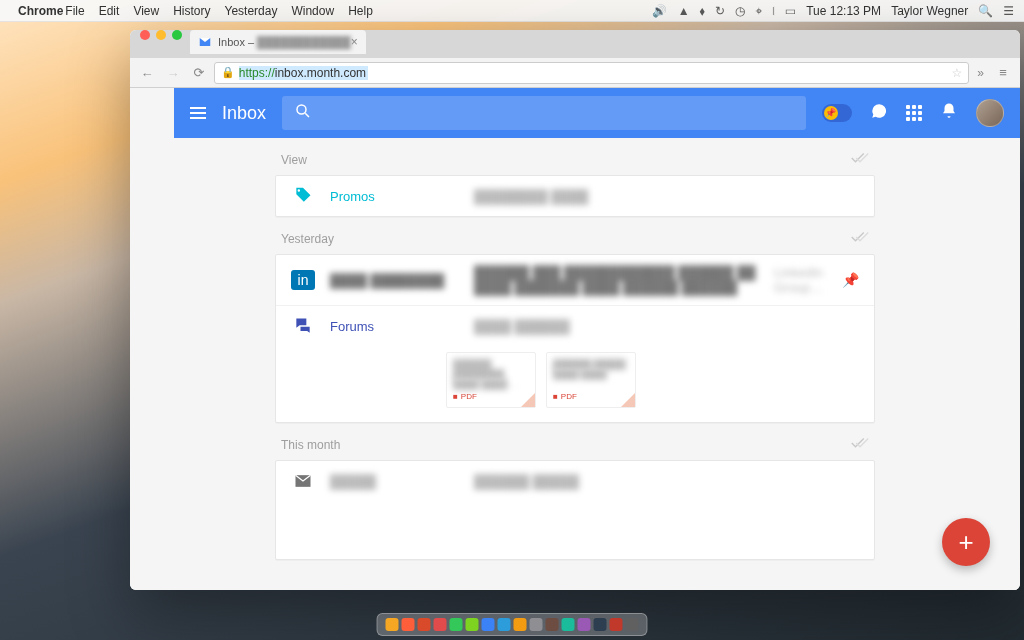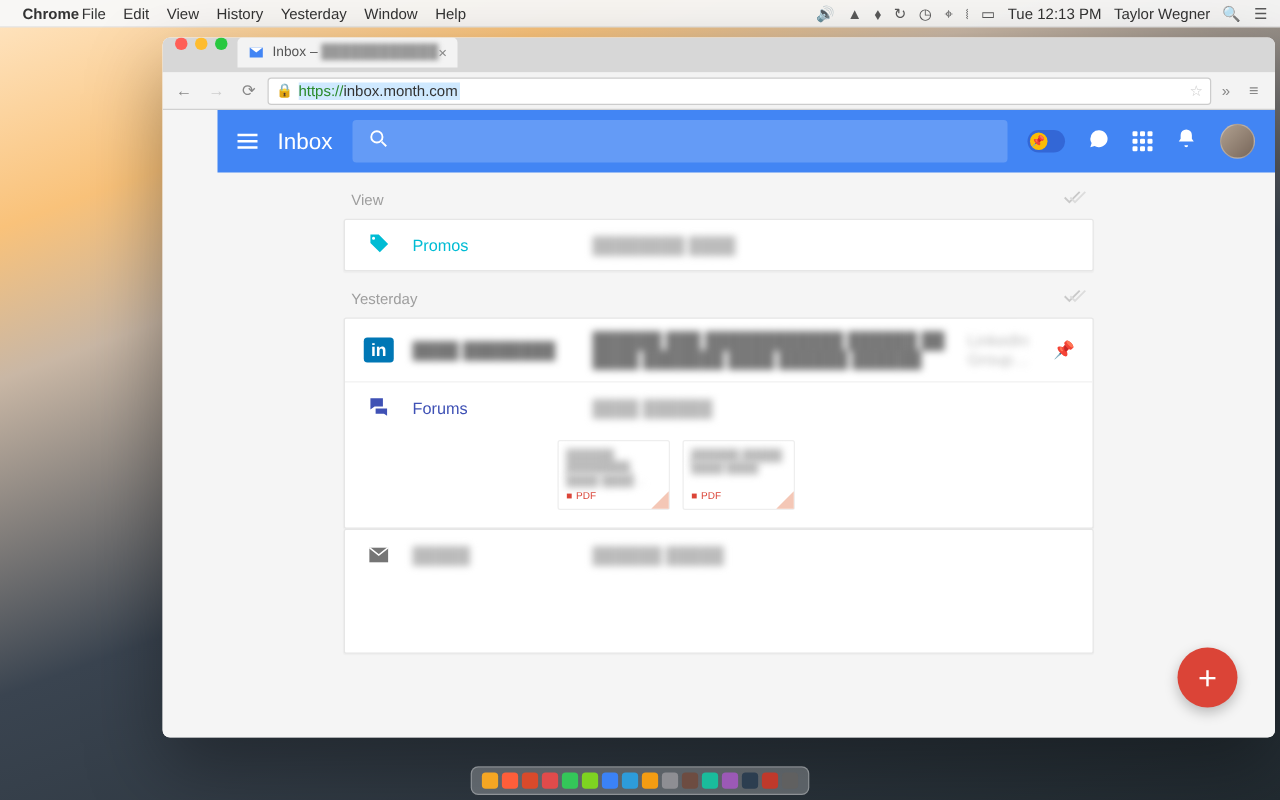--- a/index.html
+++ b/index.html
@@ -132,21 +132,21 @@
   .row-sender{width:130px;font-weight:500}
   .row-title{flex:1;display:flex;align-items:center;gap:6px;color:#555}
   .promos{color:var(--teal)}
   .forums{color:var(--indigo)}
   .blur{filter:blur(3px);color:#bbb}
   .blur-dark{filter:blur(3px);color:#777}
   .pin{color:#4285f4;margin-left:auto;font-size:14px}
   .ghost-row{
     padding:10px 14px;display:flex;align-items:center;gap:14px;font-size:13px;color:var(--grey-text)
   }
-  .linkedin-badge{width:24px;height:20px;background:#0077b5;color:#fff;font-weight:700;font-size:14px;border-radius:3px;display:flex;align-items:center;justify-content:center}
+  .linkedin-badge{width:24px;height:20px;background:#0077b5;color:#fff;font-weight:400;font-size:14px;border-radius:3px;display:flex;align-items:center;justify-content:center}
 
   .attach-row{display:flex;gap:10px;padding:6px 14px 14px 170px}
   .attach-card{
     width:90px;height:56px;border:1px solid #eee;border-radius:2px;
     padding:6px;font-size:9px;color:#999;position:relative;display:flex;flex-direction:column;justify-content:flex-start
   }
   .attach-card .corner{
     position:absolute;right:0;bottom:0;width:0;height:0;
     border-left:14px solid transparent;border-bottom:14px solid #f4c7b6
   }
@@ -341,20 +341,29 @@
             </div>
             <div class="attach-card">
               <span class="blur">██████ █████</span>
               <span class="blur">████ ████</span>
               <span class="pdf">■ <span>PDF</span></span>
               <span class="corner"></span>
             </div>
           </div>
         </div>
 
+        <div class="section-header">
+          <span>This month</span>
+          <span class="sweep">
+            <svg class="sweep-svg" viewBox="0 0 24 16">
+                <path d="M1 8l5 5L17 2" stroke="#9e9e9e" stroke-width="2" fill="none"></path>
+                <path d="M7 8l5 5L23 2" stroke="#c5c5c5" stroke-width="2" fill="none"></path>
+              </svg>
+          </span>
+        </div>
         <div class="card" style="min-height:100px">
           <div class="ghost-row">
             <span class="row-icon">
               <svg width="20" height="20" viewBox="0 0 24 24">
                   <rect x="3" y="5" width="18" height="14" fill="#757575"></rect>
                   <path d="M3 5l9 7 9-7" stroke="#fff" stroke-width="1.5" fill="none"></path>
                 </svg>
             </span>
             <span class="row-sender blur">█████</span>
             <span class="row-title blur">██████ █████</span>

